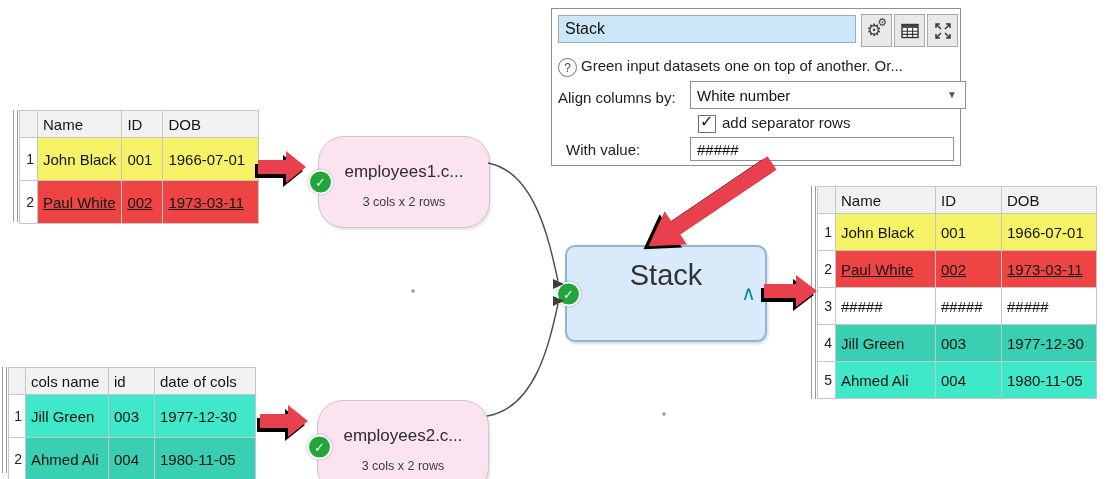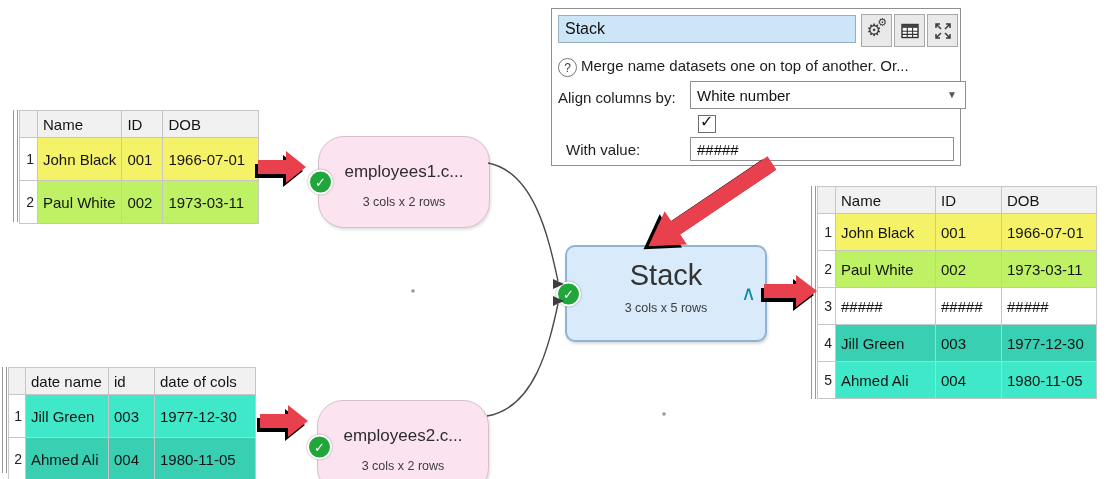--- a/index.html
+++ b/index.html
@@ -10,21 +10,21 @@
   }
   
   .t-wrap{position:absolute;background:#fff;}
   table.grid{border-collapse:collapse;table-layout:fixed;}
   .grid th,.grid td{
     border:1px solid #c6c6c6;font-weight:normal;text-align:left;
     padding:0 5px;font-size:15px;color:#141414;white-space:nowrap;overflow:hidden;
   }
   .grid th{background:#f1f1f1;}
   .grid td.rn{background:#fff;text-align:right;padding:0 3px;font-size:14px;color:#222;}
-  .y1{background:#f5f268;} .y2{background:#bef264;}
+  .y1{background:#f5f268;} .y2{background:#ef4444;text-decoration:underline;}
   .tl{background:#3fe8c8;} .td2{background:#38cfb2;}
   .wt{background:#ffffff;}
   .num{text-align:right;}
   .hdr-row th{height:26px;}
   .src-row td{height:42px;}
   .out-row td{height:36px;}
   .vline{position:absolute;width:3px;border-left:1px solid #9a9a9a;border-right:1px solid #9a9a9a;}
   
   .panel{position:absolute;left:551px;top:8px;width:408px;height:156px;
          background:#fff;border:1px solid #8f8f8f;font-size:15px;}
@@ -113,21 +113,21 @@
     <table class="grid">
       <colgroup>
           <col style="width:17px">
           <col style="width:83px">
           <col style="width:46px">
           <col style="width:101px">
         </colgroup>
       <tbody>
           <tr class="hdr-row">
         <th></th>
-        <th>date name</th>
+        <th>cols name</th>
         <th>id</th>
         <th>date of cols</th>
       </tr>
       <tr class="src-row">
         <td class="rn">1</td>
         <td class="tl">Jill Green</td>
         <td class="tl num">003</td>
         <td class="tl">1977-12-30</td>
       </tr>
       <tr class="src-row">
@@ -207,47 +207,47 @@
       <svg width="20" height="20" viewBox="0 0 20 20">
         <g stroke="#3a3a3a" stroke-width="1.5" fill="none">
           <path d="M8 8 L3 3 M3 7 V3 H7"></path>
           <path d="M12 8 L17 3 M13 3 H17 V7"></path>
           <path d="M8 12 L3 17 M3 13 V17 H7"></path>
           <path d="M12 12 L17 17 M17 13 V17 H13"></path>
         </g>
       </svg>
     </div>
     <div class="help-icon">?</div>
-    <div class="help-text">Merge name datasets one on top of another. Or...</div>
+    <div class="help-text">Green input datasets one on top of another. Or...</div>
     <div class="lbl-align">Align columns by:</div>
     <div class="combo">
       <span>White number</span>
       <span class="combo-arrow">▼</span>
     </div>
     <div class="cb"></div>
+    <div class="cb-label">add separator rows</div>
     <div class="lbl-with">With value:</div>
     <input class="p-with" value="#####" style="">
   </div>
 
   <div class="node pink" style="left:318px;top:136px;width:170px;height:90px;">
     <div class="check"></div>
     <div class="title">employees1.c...</div>
     <div class="sub">3 cols x 2 rows</div>
   </div>
 
   <div class="node pink" style="left:317px;top:372px;width:170px;height:92px;margin-top:28px;">
     <div class="check"></div>
     <div class="title">employees2.c...</div>
     <div class="sub">3 cols x 2 rows</div>
   </div>
 
   <div class="node blue" style="left:565px;top:245px;width:198px;height:93px;">
     <div class="check"></div>
     <div class="title">Stack</div>
-    <div class="sub">3 cols x 5 rows</div>
     <div class="caret"></div>
   </div>
 
   <svg class="overlay" viewBox="0 0 1114 479">
 
     <g>
       <path d="M488,163 C535,172 549,240 558,281" stroke="#4a4a4a" stroke-width="1.4" fill="none"></path>
       <polygon points="564,284 553,279 553,289" fill="#3d3d3d"></polygon>
     </g>
     <g>

